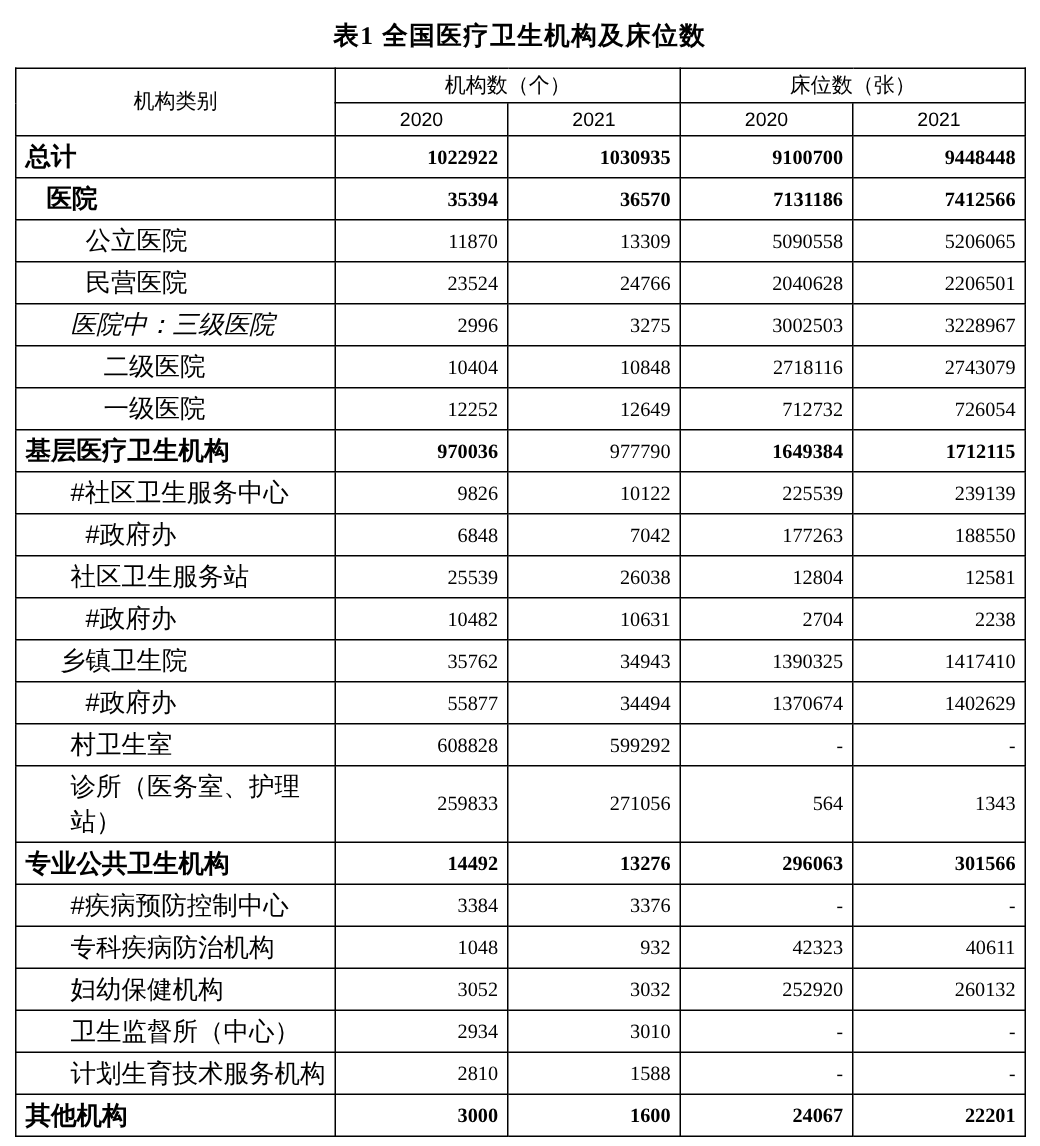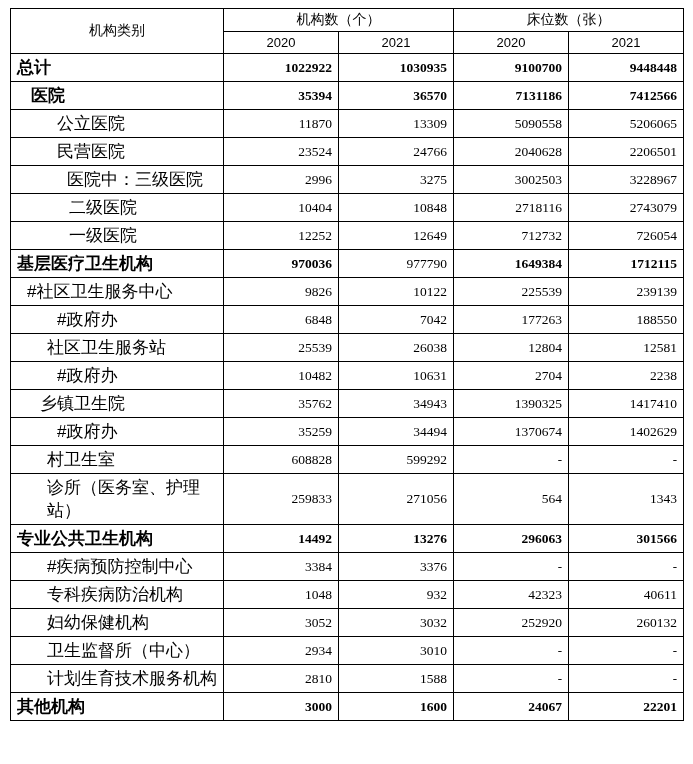--- a/index.html
+++ b/index.html
@@ -81,20 +81,21 @@
     text-align: right;
     padding-right: 12px;
     font-family: "Liberation Serif", "DejaVu Serif", serif;
   }
 </style>
 </head>
 <body>
 
 <div class="page">
 
+  <div class="title">表1  全国医疗卫生机构及床位数</div>
 
   <table class="stat">
     <colgroup>
       <col class="c0">
         <col class="c1">
         <col class="c2">
         <col class="c3">
         <col class="c4">
     </colgroup>
     <thead>
@@ -133,21 +134,21 @@
           <td class="num">5206065</td>
         </tr>
         <tr>
           <td class="lbl" style="padding-left: 46px;">民营医院</td>
           <td class="num">23524</td>
           <td class="num">24766</td>
           <td class="num">2040628</td>
           <td class="num">2206501</td>
         </tr>
         <tr>
-          <td class="lbl" style="padding-left: 56px;">医院中：三级医院</td>
+          <td class="lbl" style="padding-left: 36px; font-style: italic;">医院中：三级医院</td>
           <td class="num">2996</td>
           <td class="num">3275</td>
           <td class="num">3002503</td>
           <td class="num">3228967</td>
         </tr>
         <tr>
           <td class="lbl" style="padding-left: 58px; margin-left: 36px;">二级医院</td>
           <td class="num">10404</td>
           <td class="num">10848</td>
           <td class="num">2718116</td>
@@ -161,21 +162,21 @@
           <td class="num">726054</td>
         </tr>
         <tr class="bold">
           <td class="lbl" style="padding-left: 6px; font-weight: bold;">基层医疗卫生机构</td>
           <td class="num" style="font-weight: bold;">970036</td>
           <td class="num" style="font-weight: normal;">977790</td>
           <td class="num" style="font-weight: bold;">1649384</td>
           <td class="num" style="font-weight: bold;">1712115</td>
         </tr>
         <tr>
-          <td class="lbl" style="padding-left: 16px;">#社区卫生服务中心</td>
+          <td class="lbl" style="padding-left: 36px;">#社区卫生服务中心</td>
           <td class="num">9826</td>
           <td class="num">10122</td>
           <td class="num">225539</td>
           <td class="num">239139</td>
         </tr>
         <tr>
           <td class="lbl" style="padding-left: 46px;">#政府办</td>
           <td class="num">6848</td>
           <td class="num">7042</td>
           <td class="num">177263</td>
@@ -197,21 +198,21 @@
         </tr>
         <tr>
           <td class="lbl" style="padding-left: 29px;">乡镇卫生院</td>
           <td class="num">35762</td>
           <td class="num">34943</td>
           <td class="num">1390325</td>
           <td class="num">1417410</td>
         </tr>
         <tr>
           <td class="lbl" style="padding-left: 46px;">#政府办</td>
-          <td class="num">35259</td>
+          <td class="num">55877</td>
           <td class="num">34494</td>
           <td class="num">1370674</td>
           <td class="num">1402629</td>
         </tr>
         <tr>
           <td class="lbl" style="padding-left: 36px;">村卫生室</td>
           <td class="num">608828</td>
           <td class="num">599292</td>
           <td class="dash">-</td>
           <td class="dash">-</td>

